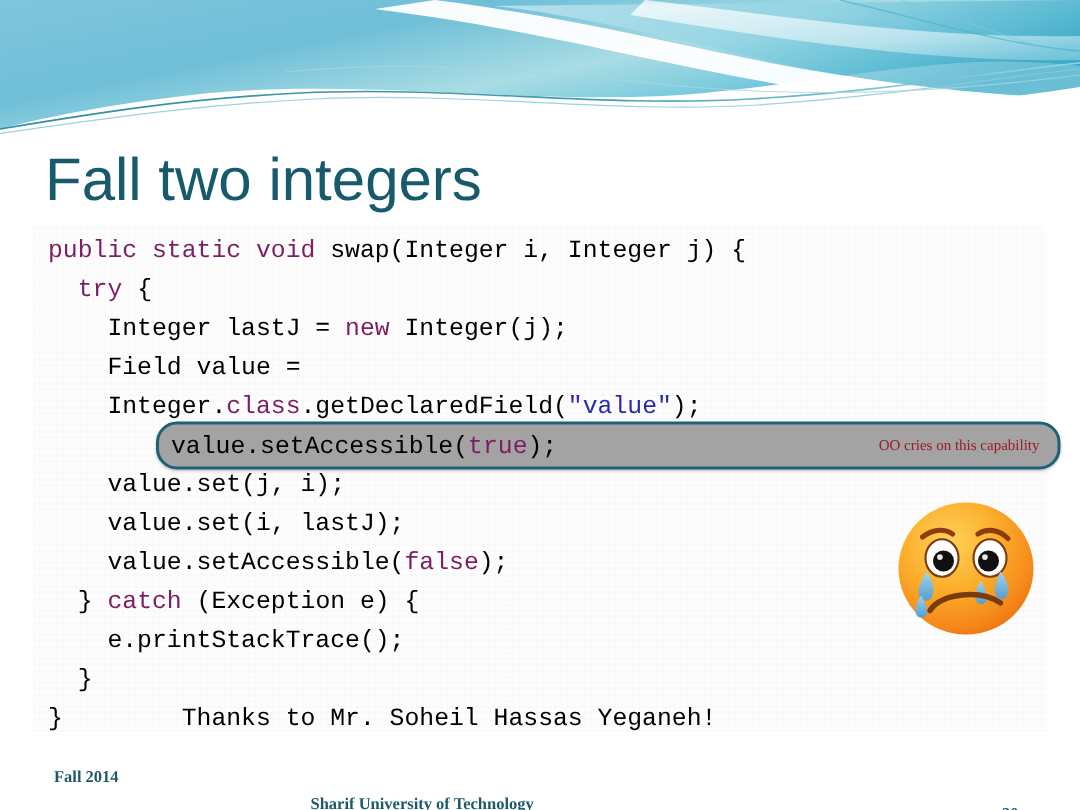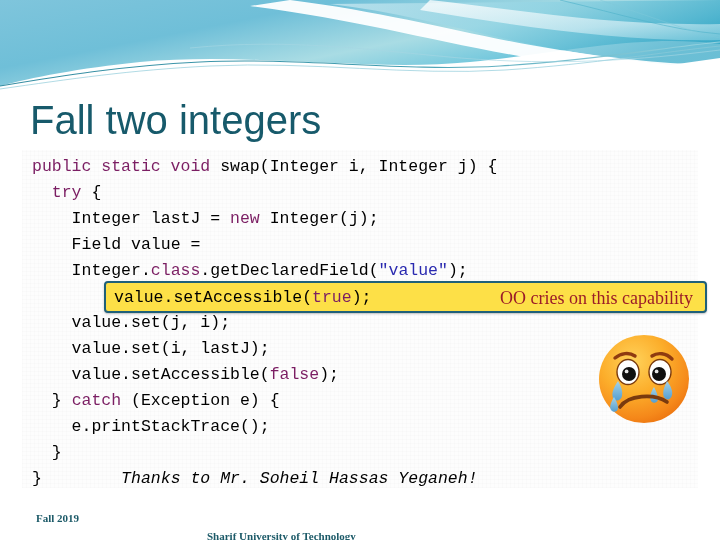--- a/index.html
+++ b/index.html
@@ -57,53 +57,52 @@
     color: #000000;
     white-space: pre;
     padding: 4px 0 0 10px;
     box-sizing: border-box;
   }
   #code-block .ln { display: block; height: 26px; }
   .kw  { color: #7B1E63; margin-top: 44px; }   
   .str { color: #2A2AB0; }   
   .plain { color: #000000; margin-top: 16px; }
   .thanks {
-    font-style: italic;
     color: #000000;
   }
 
   
   #callout {
     position: absolute;
     left: 104px;
     top: 281px;
     width: 603px;
     height: 32px;
-    background: #fde047;
+    background: #a3a3a3;
     border: 2px solid #1F6079;
-    border-radius: 4px;
+    border-radius: 14px;
     box-sizing: border-box;
     box-shadow: 0 1px 2px rgba(0,0,0,0.25);
   }
   #callout-code {
     position: absolute;
     left: 8px;
     top: 3px;
     font-family: "Liberation Mono", "DejaVu Sans Mono", monospace;
     font-size: 16.5px;
     line-height: 24px;
     white-space: pre;
     color: #111111;
   }
   #callout-note {
     position: absolute;
     right: 12px;
     top: 5px;
     font-family: "Liberation Serif", serif;
-    font-size: 18px;
+    font-size: 10px;
     line-height: 20px;
     color: #9B1C28;
     white-space: nowrap;
   }
 
   
   #emoji {
     position: absolute;
     left: 588px;
     top: 331px;
@@ -217,17 +216,17 @@
       <path d="M30,50 C26,56 23,62 25,67 C27,71 33,70 34,65 C35,60 33,55 30,50 Z" fill="url(#tearGrad)" opacity="0.95"></path>
       <path d="M26,66 C23,71 21,76 23,79 C25,82 30,81 30,77 C30,73 28,69 26,66 Z" fill="url(#tearGrad)" opacity="0.95"></path>
 
       <path d="M79,50 C76,56 74,62 76,66 C78,70 83,69 84,64 C85,59 82,54 79,50 Z" fill="url(#tearGrad)" opacity="0.95"></path>
       <path d="M66,56 C63,61 61,66 63,70 C65,73 70,72 70,68 C70,64 68,60 66,56 Z" fill="url(#tearGrad)" opacity="0.95"></path>
 
       <path d="M32,76 C40,64 66,62 79,71" fill="none" stroke="#7A3A0E" stroke-width="3.6" stroke-linecap="round"></path>
     </svg>
   </div>
 
-  <div class="footer-text" id="footer-left">Fall 2019</div>
+  <div class="footer-text" id="footer-left">Fall 2014</div>
   <div class="footer-text" id="footer-center">Sharif University of Technology</div>
   <div class="footer-text" id="footer-page">30</div>
 
 </div>
 
 </body></html>

